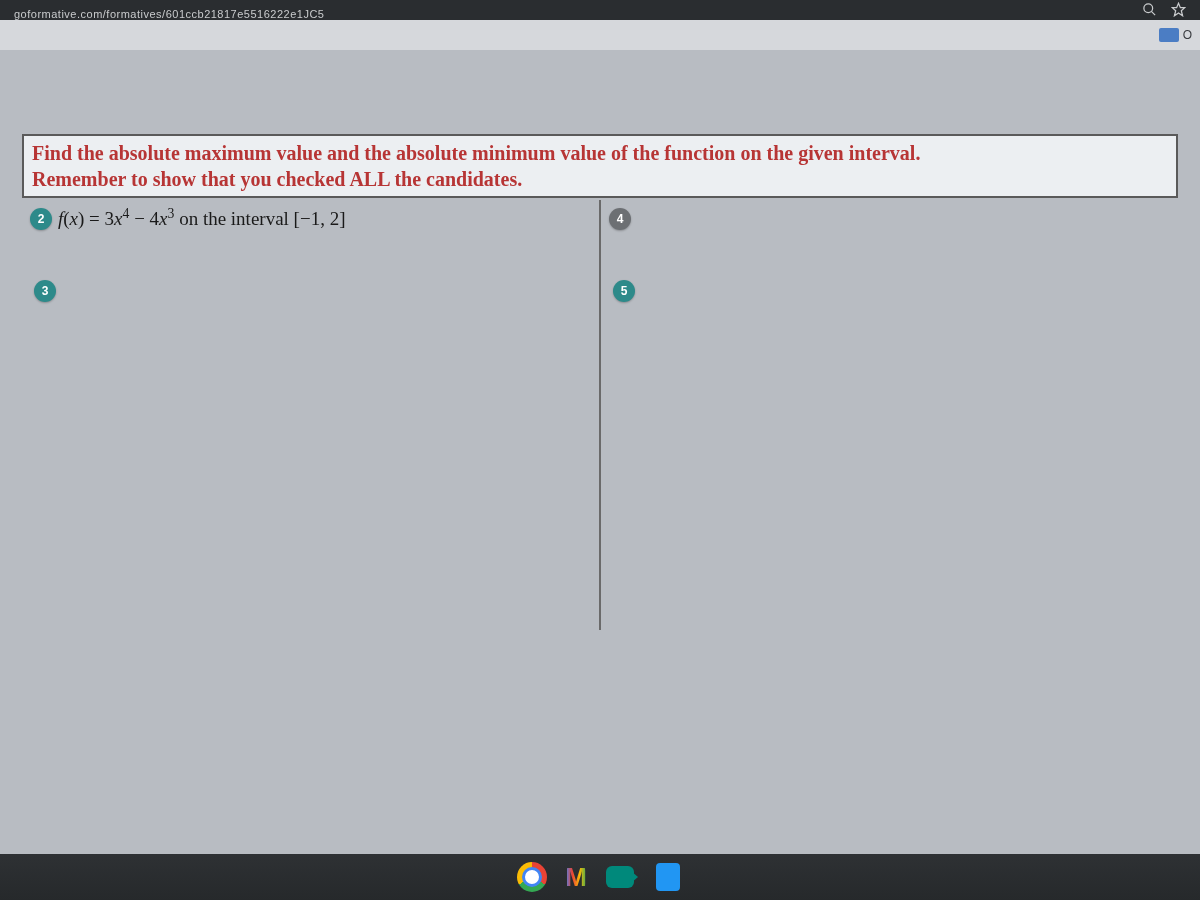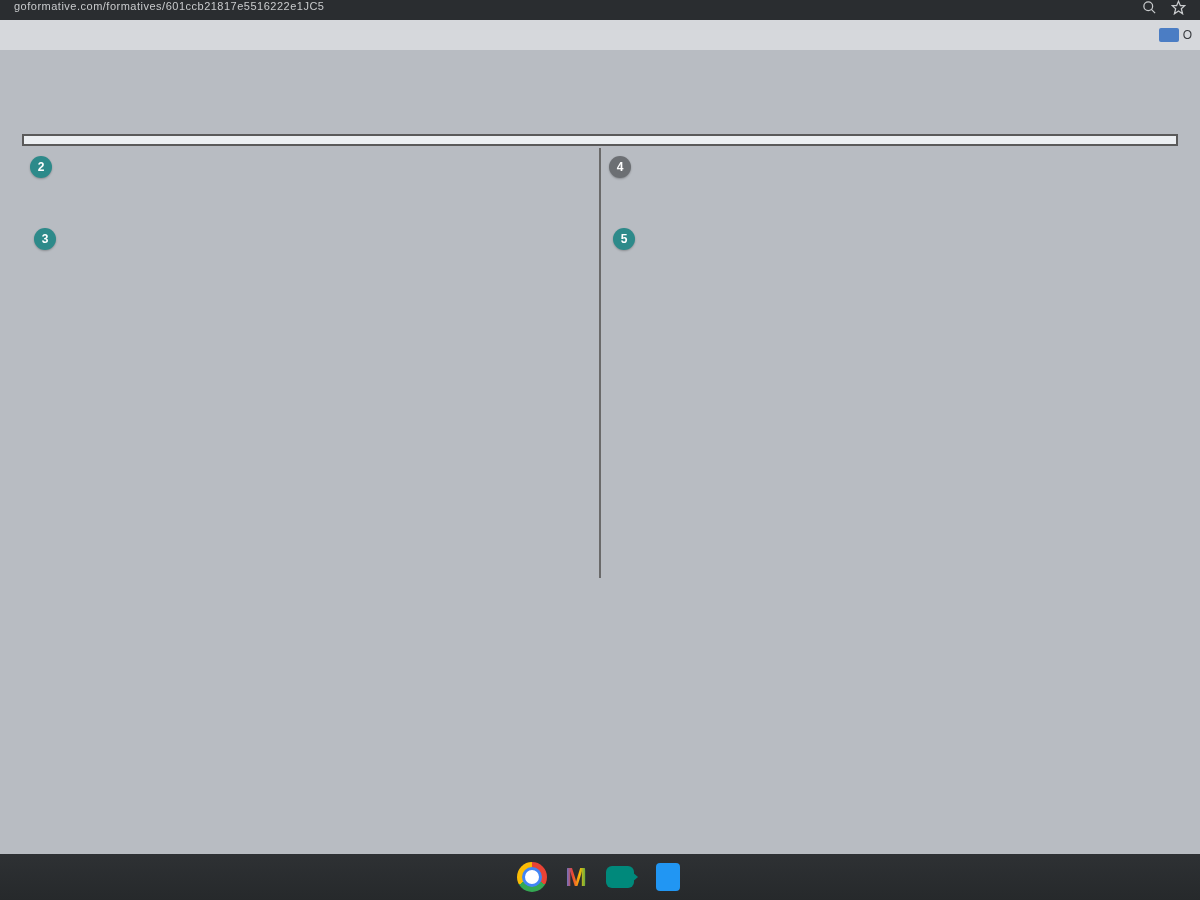--- a/index.html
+++ b/index.html
@@ -8,21 +8,21 @@
       height: 900px;
       background: #b8bcc2;
       font-family: "Times New Roman", serif;
       overflow: hidden;
       position: relative;
     }
     .browser-top {
       height: 20px;
       background: #2a2d30;
       display: flex;
-      align-items: flex-start;
+      align-items: flex-end;
       padding: 0 14px;
       gap: 18px;
     }
     .url-fragment {
       color: #c9cbcd;
       font-family: Arial, sans-serif;
       font-size: 11px;
       letter-spacing: 0.5px;
     }
     .top-icons {
@@ -201,26 +201,29 @@
   </div>
 </div>
 
 <div class="toolbar-row">
   <div class="folder-badge"></div>
   <span class="folder-label">O</span>
 </div>
 
 <div class="content">
   <div class="instruction-box">
+    <div class="instruction-text">Find the absolute maximum value and the absolute minimum value of the function on the given interval.</div>
+    <div class="instruction-text">Remember to show that you checked ALL the candidates.</div>
   </div>
 
   <div class="problems">
     <div class="col col-left">
       <div class="problem-row">
         <div class="badge">2</div>
+        <div class="math-line"><span>f</span><span class="rm">(</span><span>x</span><span class="rm">) = 3</span><span>x</span><span class="sup">4</span><span class="rm"> − 4</span><span>x</span><span class="sup">3</span> <span class="rm">on the interval [−1, 2]</span></div>
       </div>
       <div class="problem-row">
         <div class="badge standalone">3</div>
       </div>
     </div>
     <div class="col">
       <div class="problem-row">
         <div class="badge gray">4</div>
       </div>
       <div class="problem-row">

